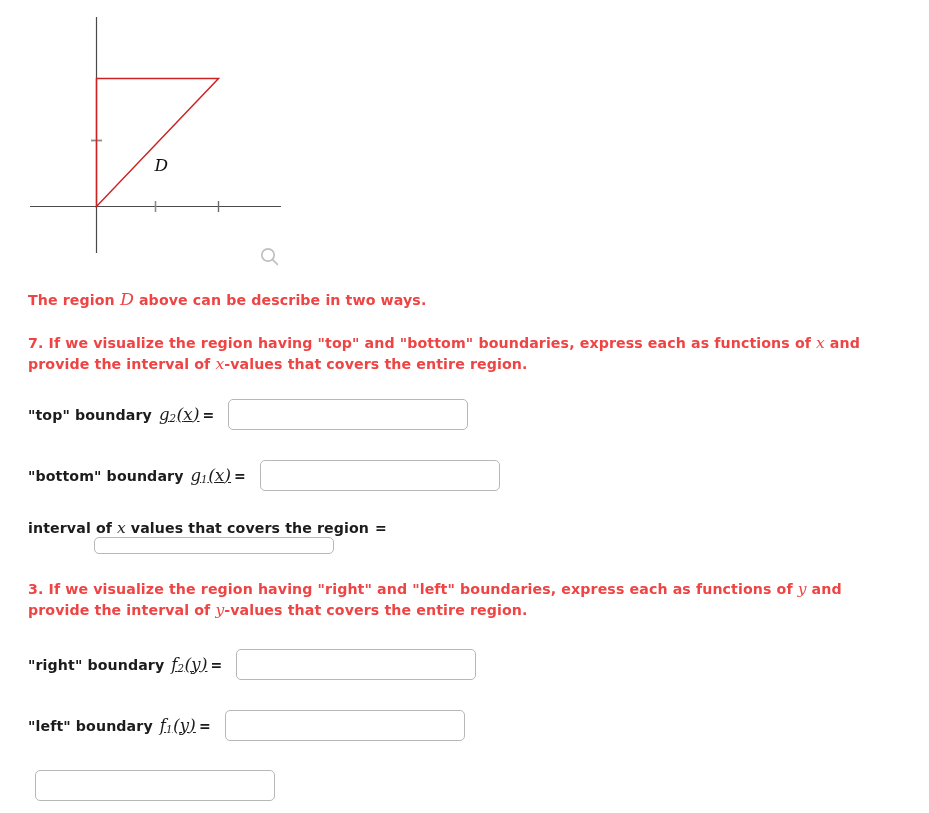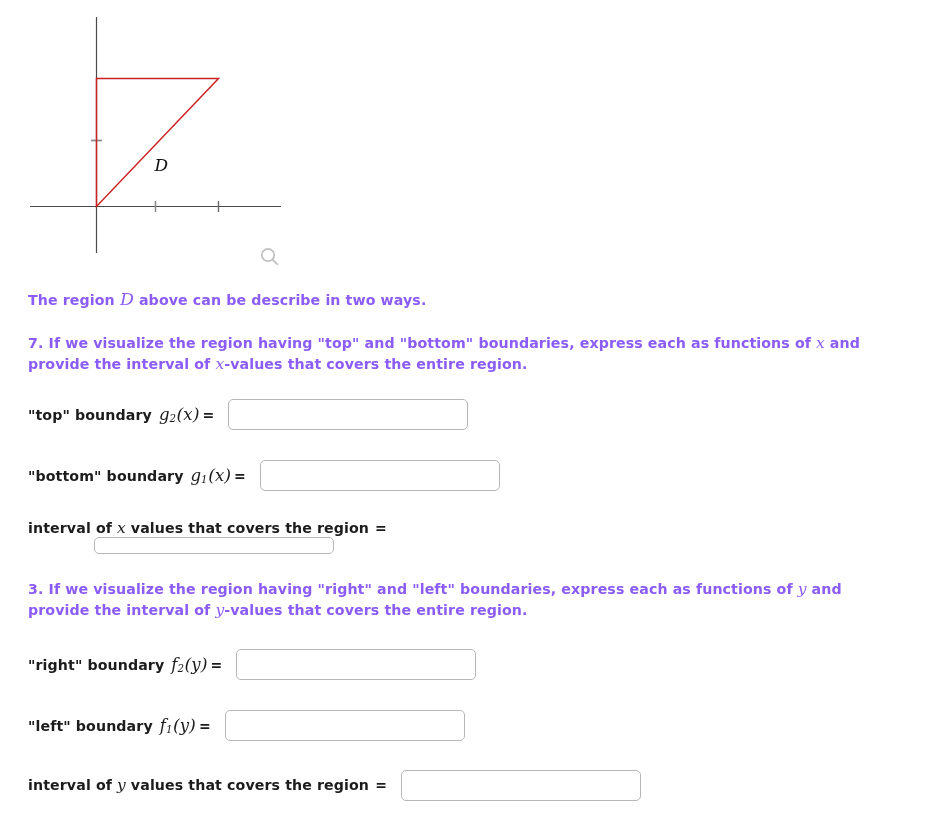--- a/index.html
+++ b/index.html
@@ -34,21 +34,21 @@
     height: 24px;
   }
 
   
   .prose {
     position: absolute;
     font-size: 14.2px;
     line-height: 21px;
     font-weight: 600;
     letter-spacing: 0.1px;
-    color: #8b5cf6;
+    color: #ef4444;
     white-space: nowrap;
   }
   .prose.wrap { white-space: normal; }
 
   #intro-line { left: 28px; top: 289px; }
   #q1-text    { left: 28px; top: 333px; width: 870px; }
   #q2-text    { left: 28px; top: 579px; width: 870px; }
 
   
   .mi {
@@ -81,20 +81,21 @@
     white-space: nowrap;
     padding-right: 7px;
   }
   .mathlabel {
     font-family: "DejaVu Serif", serif;
     font-style: italic;
     font-weight: 400;
     font-size: 16.5px;
     letter-spacing: 0;
     padding: 0 2px;
+    text-decoration: underline;
   }
   .mathlabel sub {
     font-size: 0.62em;
     font-style: italic;
     vertical-align: -0.28em;
     padding-right: 0.5px;
   }
   .paren {
     font-family: "DejaVu Serif", serif;
     font-style: italic;
@@ -183,15 +184,14 @@
   <span class="field-label"><span>"right" boundary </span><span class="mathlabel"><span>f</span><sub>2</sub><span class="paren">(</span><span>y</span><span class="paren">)</span></span><span class="eq">=</span></span>
   <input class="answer-box" type="text" style="width: 240px;" placeholder="">
 </div>
 
 <div id="row-left" class="field-row">
   <span class="field-label"><span>"left" boundary </span><span class="mathlabel"><span>f</span><sub>1</sub><span class="paren">(</span><span>y</span><span class="paren">)</span></span><span class="eq">=</span></span>
   <input class="answer-box" type="text" style="width: 240px;" placeholder="">
 </div>
 
 <div id="row-yinterval" class="field-row">
-  <span class="field-label"><span>interval of </span><span class="mi">y</span><span> values that covers the region </span><span class="eq">=</span></span>
   <input class="answer-box" type="text" style="width: 240px;" placeholder="">
 </div>
 
 </body></html>

